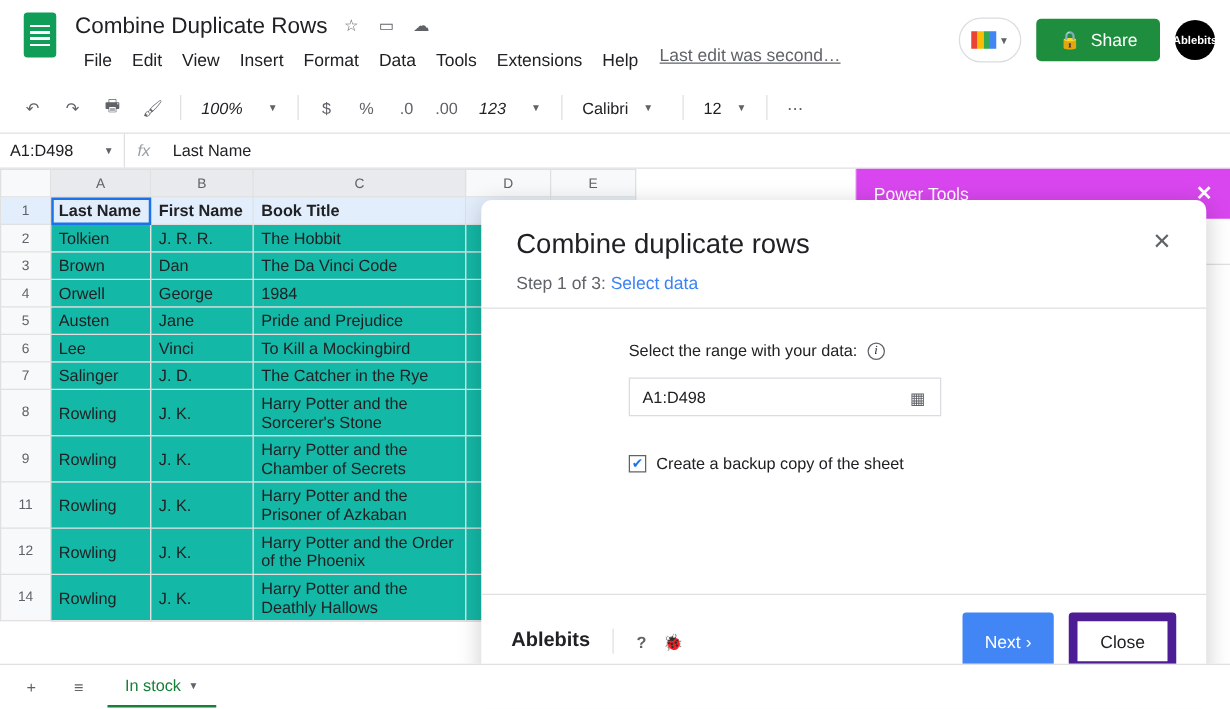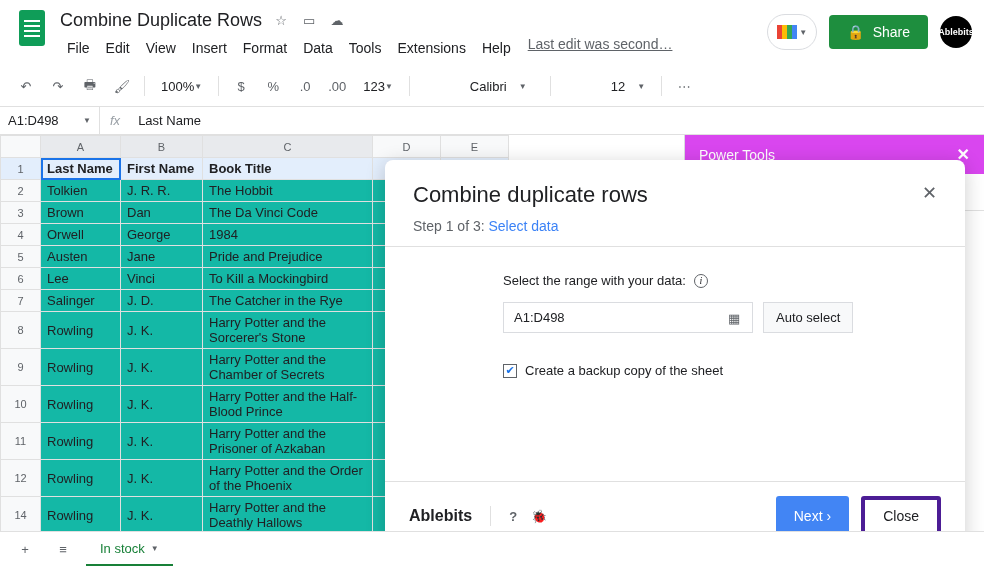--- a/index.html
+++ b/index.html
@@ -24,22 +24,22 @@
 .meet-s2 { width: 5px; background: #fbbc04; }
 .meet-s3 { width: 5px; background: #34a853; }
 .meet-s4 { width: 5px; background: #4285f4; }
 .share-btn { background: #1e8e3e; color: #fff; padding: 9px 18px; border-radius: 4px; font-size: 14px; font-weight: 500; display: flex; align-items: center; gap: 8px; cursor: pointer; }
 .avatar { width: 32px; height: 32px; border-radius: 50%; background: #000; color: #fff; font-size: 9px; display: flex; align-items: center; justify-content: center; font-weight: bold; }
 
 
 .toolbar { display: flex; align-items: center; padding: 6px 12px; gap: 4px; border-bottom: 1px solid #e0e0e0; margin-top: 6px; }
 .tb-btn { width: 28px; height: 28px; display: flex; align-items: center; justify-content: center; color: #5f6368; border-radius: 3px; cursor: pointer; }
 .tb-sep { width: 1px; height: 20px; background: #e0e0e0; margin: 0 4px; }
-.tb-text { padding: 0 8px; font-size: 13px; color: #202124; display: flex; align-items: center; gap: 0; }
-.tb-select { padding: 4px 8px; font-size: 13px; display: flex; align-items: center; gap: 12px; min-width: 80px; margin-left: 44px; }
+.tb-text { padding: 0 8px; font-size: 13px; color: #202124; display: flex; align-items: center; gap: 20px; font-style: italic; }
+.tb-select { padding: 4px 8px; font-size: 13px; display: flex; align-items: center; gap: 12px; min-width: 80px; }
 .caret { font-size: 8px; color: #5f6368; }
 
 
 .formula-row { display: flex; align-items: center; border-bottom: 1px solid #e0e0e0; height: 28px; }
 .name-box { width: 100px; padding: 0 8px; font-size: 13px; border-right: 1px solid #e0e0e0; height: 100%; display: flex; align-items: center; justify-content: space-between; }
 .fx { padding: 0 10px; color: #9aa0a6; font-style: italic; font-size: 13px; }
 .formula-val { padding: 0 8px; font-size: 13px; flex: 1; }
 
 
 .main { display: flex; height: calc(100% - 145px); }
@@ -83,21 +83,21 @@
 .range-input { border: 1px solid #dadce0; padding: 7px 10px; width: 250px; font-size: 13px; display: flex; justify-content: space-between; align-items: center; }
 .grid-icon { width: 14px; height: 14px; color: #5f6368; }
 .auto-btn { border: 1px solid #dadce0; background: #f8f9fa; padding: 7px 12px; font-size: 13px; cursor: pointer; }
 .checkbox-row { margin-top: 30px; margin-left: 90px; display: flex; align-items: center; gap: 8px; font-size: 13px; }
 .checkbox { width: 14px; height: 14px; border: 1px solid #5f6368; display: flex; align-items: center; justify-content: center; font-size: 11px; color: #1a73e8; }
 .modal-footer { border-top: 1px solid #e0e0e0; padding: 14px 24px; display: flex; align-items: center; justify-content: space-between; }
 .footer-left { display: flex; align-items: center; gap: 14px; }
 .brand { font-weight: bold; font-size: 16px; }
 .footer-btns { display: flex; gap: 12px; }
 .btn-primary { background: #4285f4; color: #fff; padding: 8px 18px; border-radius: 3px; font-size: 14px; cursor: pointer; display: flex; align-items: center; gap: 4px; }
-.btn-secondary { border: 4px solid #4c1d95; padding: 8px 18px; border-radius: 3px; font-size: 14px; cursor: pointer; background: #fff; }
+.btn-secondary { border: 7px solid #4c1d95; padding: 8px 18px; border-radius: 3px; font-size: 14px; cursor: pointer; background: #fff; }
 
 
 .bottom { position: absolute; bottom: 0; left: 0; right: 0; height: 36px; border-top: 1px solid #e0e0e0; display: flex; align-items: center; padding: 0 10px; gap: 8px; background: #fff; }
 .tab-btn { width: 30px; height: 30px; display: flex; align-items: center; justify-content: center; color: #5f6368; cursor: pointer; }
 .sheet-tab { padding: 8px 14px; color: #188038; font-weight: 500; border-bottom: 2px solid #188038; display: flex; align-items: center; gap: 6px; cursor: pointer; }
 </style>
 </head>
 <body>
 
 <div class="header">
@@ -257,28 +257,20 @@
           <div class="grid-cell sel col-b">J. K.</div>
           <div class="grid-cell sel col-c">Harry Potter and the Sorcerer's Stone</div>
           <div class="grid-cell sel col-d"></div>
           <div class="grid-cell col-e"></div>
         </div>
         <div class="grid-row">
           <div class="grid-rh">9</div>
           <div class="grid-cell sel col-a">Rowling</div>
           <div class="grid-cell sel col-b">J. K.</div>
           <div class="grid-cell sel col-c">Harry Potter and the Chamber of Secrets</div>
-          <div class="grid-cell sel col-d"></div>
-          <div class="grid-cell col-e"></div>
-        </div>
-        <div class="grid-row">
-          <div class="grid-rh">10</div>
-          <div class="grid-cell sel col-a">Rowling</div>
-          <div class="grid-cell sel col-b">J. K.</div>
-          <div class="grid-cell sel col-c">Harry Potter and the Half-Blood Prince</div>
           <div class="grid-cell sel col-d"></div>
           <div class="grid-cell col-e"></div>
         </div>
         <div class="grid-row">
           <div class="grid-rh">11</div>
           <div class="grid-cell sel col-a">Rowling</div>
           <div class="grid-cell sel col-b">J. K.</div>
           <div class="grid-cell sel col-c">Harry Potter and the Prisoner of Azkaban</div>
           <div class="grid-cell sel col-d"></div>
           <div class="grid-cell col-e"></div>
@@ -335,21 +327,20 @@
   <div class="modal-body">
     <div class="form-label">
       <span>Select the range with your data:</span>
       <span class="info-icon">i</span>
     </div>
     <div class="range-row">
       <div class="range-input">
         <span>A1:D498</span>
         <span class="grid-icon">▦</span>
       </div>
-      <div class="auto-btn">Auto select</div>
     </div>
     <div class="checkbox-row">
       <div class="checkbox">✔</div>
       <span>Create a backup copy of the sheet</span>
     </div>
   </div>
   <div class="modal-footer">
     <div class="footer-left">
       <span class="brand">Ablebits</span>
       <div class="tb-sep"></div>

